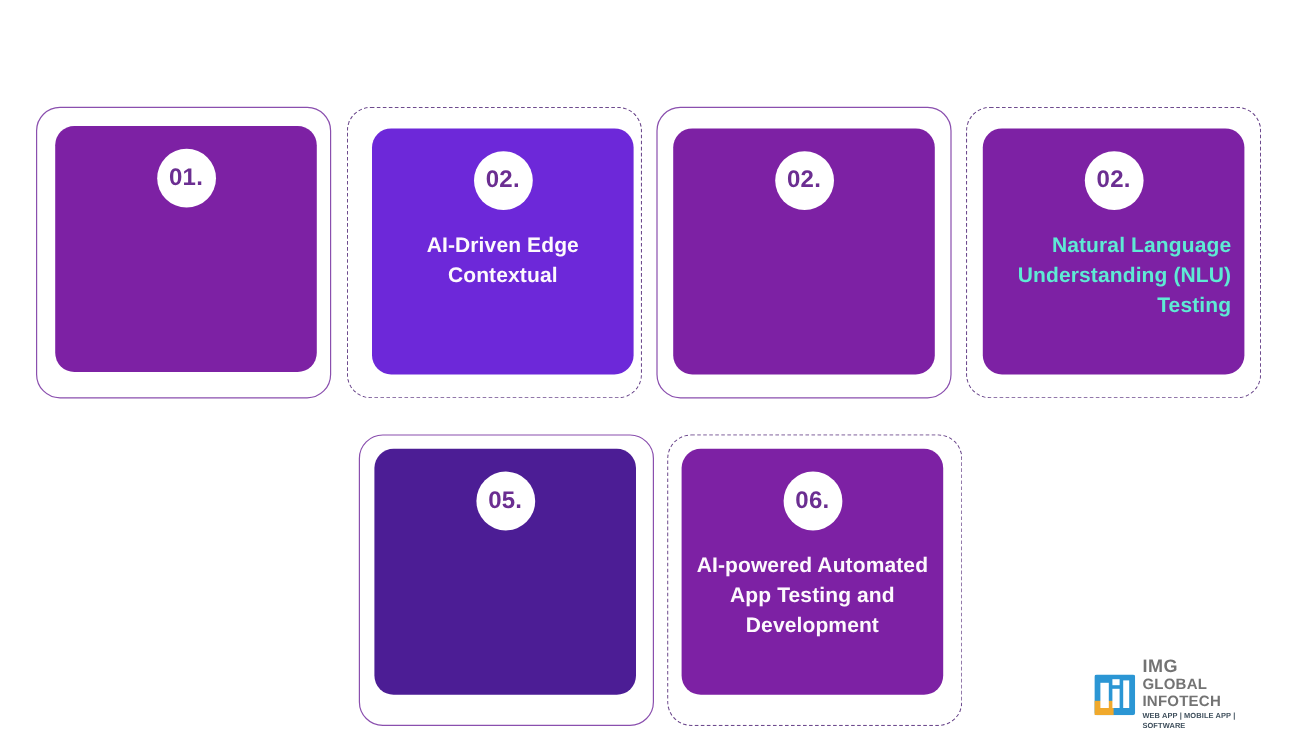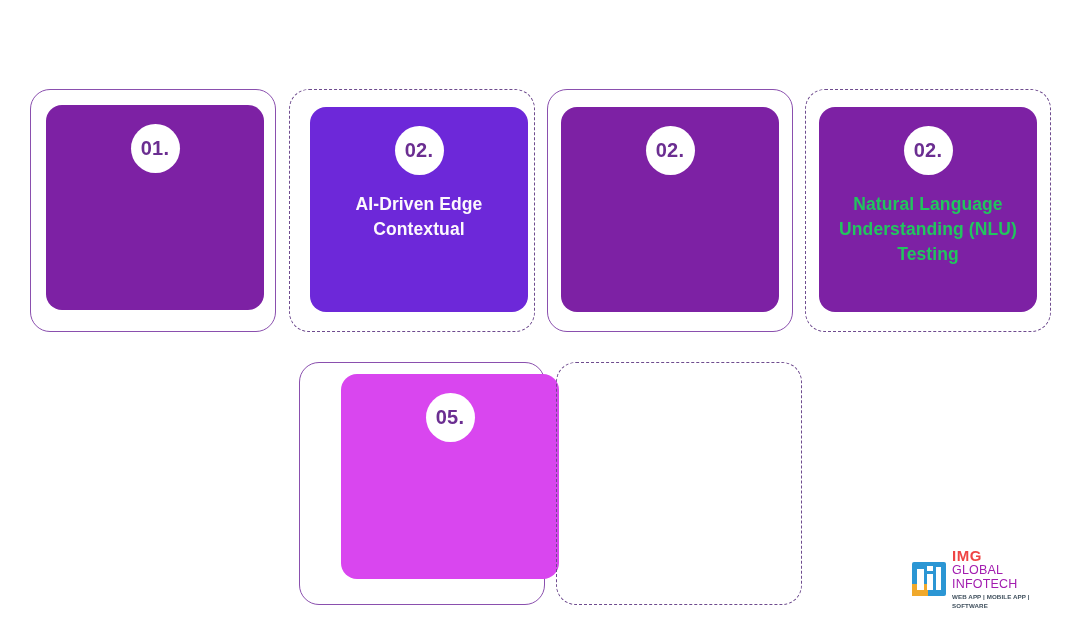--- a/index.html
+++ b/index.html
@@ -95,28 +95,28 @@
   }
   #logo-text {
     display: flex;
     flex-direction: column;
     justify-content: center;
     line-height: 1;
   }
   .logo-img {
     font-size: 15px;
     font-weight: bold;
-    color: #ef4444;
+    color: #737373;
     letter-spacing: 0.5px;
     line-height: 14px;
   }
   .logo-global {
     font-size: 12.5px;
-    font-weight: normal;
-    color: #a21caf;
+    font-weight: bold;
+    color: #737373;
     letter-spacing: 0.2px;
     line-height: 14px;
   }
   .logo-tag {
     font-size: 6.2px;
     font-weight: bold;
     color: #3f4f5c;
     letter-spacing: 0.1px;
     line-height: 9px;
     margin-top: 1px;
@@ -139,29 +139,33 @@
   </div>
 
   <div class="frame solid" style="left: 547px; top: 89px; width: 246px; height: 243px; border-style: solid; border-color: rgb(138, 79, 174);"></div>
   <div class="card" style="left: 561px; top: 107px; background: rgb(125, 33, 164);">
     <div class="badge" style="background: rgb(255, 255, 255); color: rgb(107, 46, 145);">02.</div>
   </div>
 
   <div class="frame dashed" style="left: 805px; top: 89px; width: 246px; height: 243px; border-style: dashed; border-color: rgb(110, 75, 142);"></div>
   <div class="card" style="left: 819px; top: 107px; background: rgb(125, 33, 164);">
     <div class="badge" style="background: rgb(255, 255, 255); color: rgb(107, 46, 145);">02.</div>
-    <div class="card-title" style="color: #22c55e;">Natural Language Understanding (NLU) Testing</div>
+    <div class="card-title" style="color: #5eead4; text-align: right;">Natural Language Understanding (NLU) Testing</div>
   </div>
 
   <div class="frame solid" style="left: 299px; top: 362px; width: 246px; height: 243px; border-style: solid; border-color: rgb(138, 79, 174);"></div>
-  <div class="card" style="left: 312px; top: 374px; background: #d946ef; margin-left: 29px;">
+  <div class="card" style="left: 312px; top: 374px; background: #4c1d95;">
     <div class="badge" style="background: rgb(255, 255, 255); color: rgb(107, 46, 145);">05.</div>
   </div>
 
   <div class="frame dashed" style="left: 556px; top: 362px; width: 246px; height: 243px; border-style: dashed; border-color: rgb(110, 75, 142);"></div>
+  <div class="card" style="left: 568px; top: 374px; background: rgb(125, 33, 164);">
+    <div class="badge" style="background: rgb(255, 255, 255); color: rgb(107, 46, 145);">06.</div>
+    <div class="card-title" style="color: rgb(253, 249, 253);">AI-powered Automated App Testing and Development</div>
+  </div>
 
   <div id="logo">
     <svg id="logo-mark" viewBox="0 0 34 34">
       <rect x="0" y="0" width="34" height="34" rx="2" fill="#2b96d4"></rect>
       <rect x="0" y="22" width="16" height="12" fill="#f0a92c"></rect>
       <rect x="5" y="7" width="7" height="21" fill="#ffffff"></rect>
       <rect x="15" y="12" width="6" height="16" fill="#ffffff"></rect>
       <rect x="15" y="4" width="6" height="5" fill="#ffffff"></rect>
       <rect x="24" y="5" width="5" height="23" fill="#ffffff"></rect>
     </svg>

